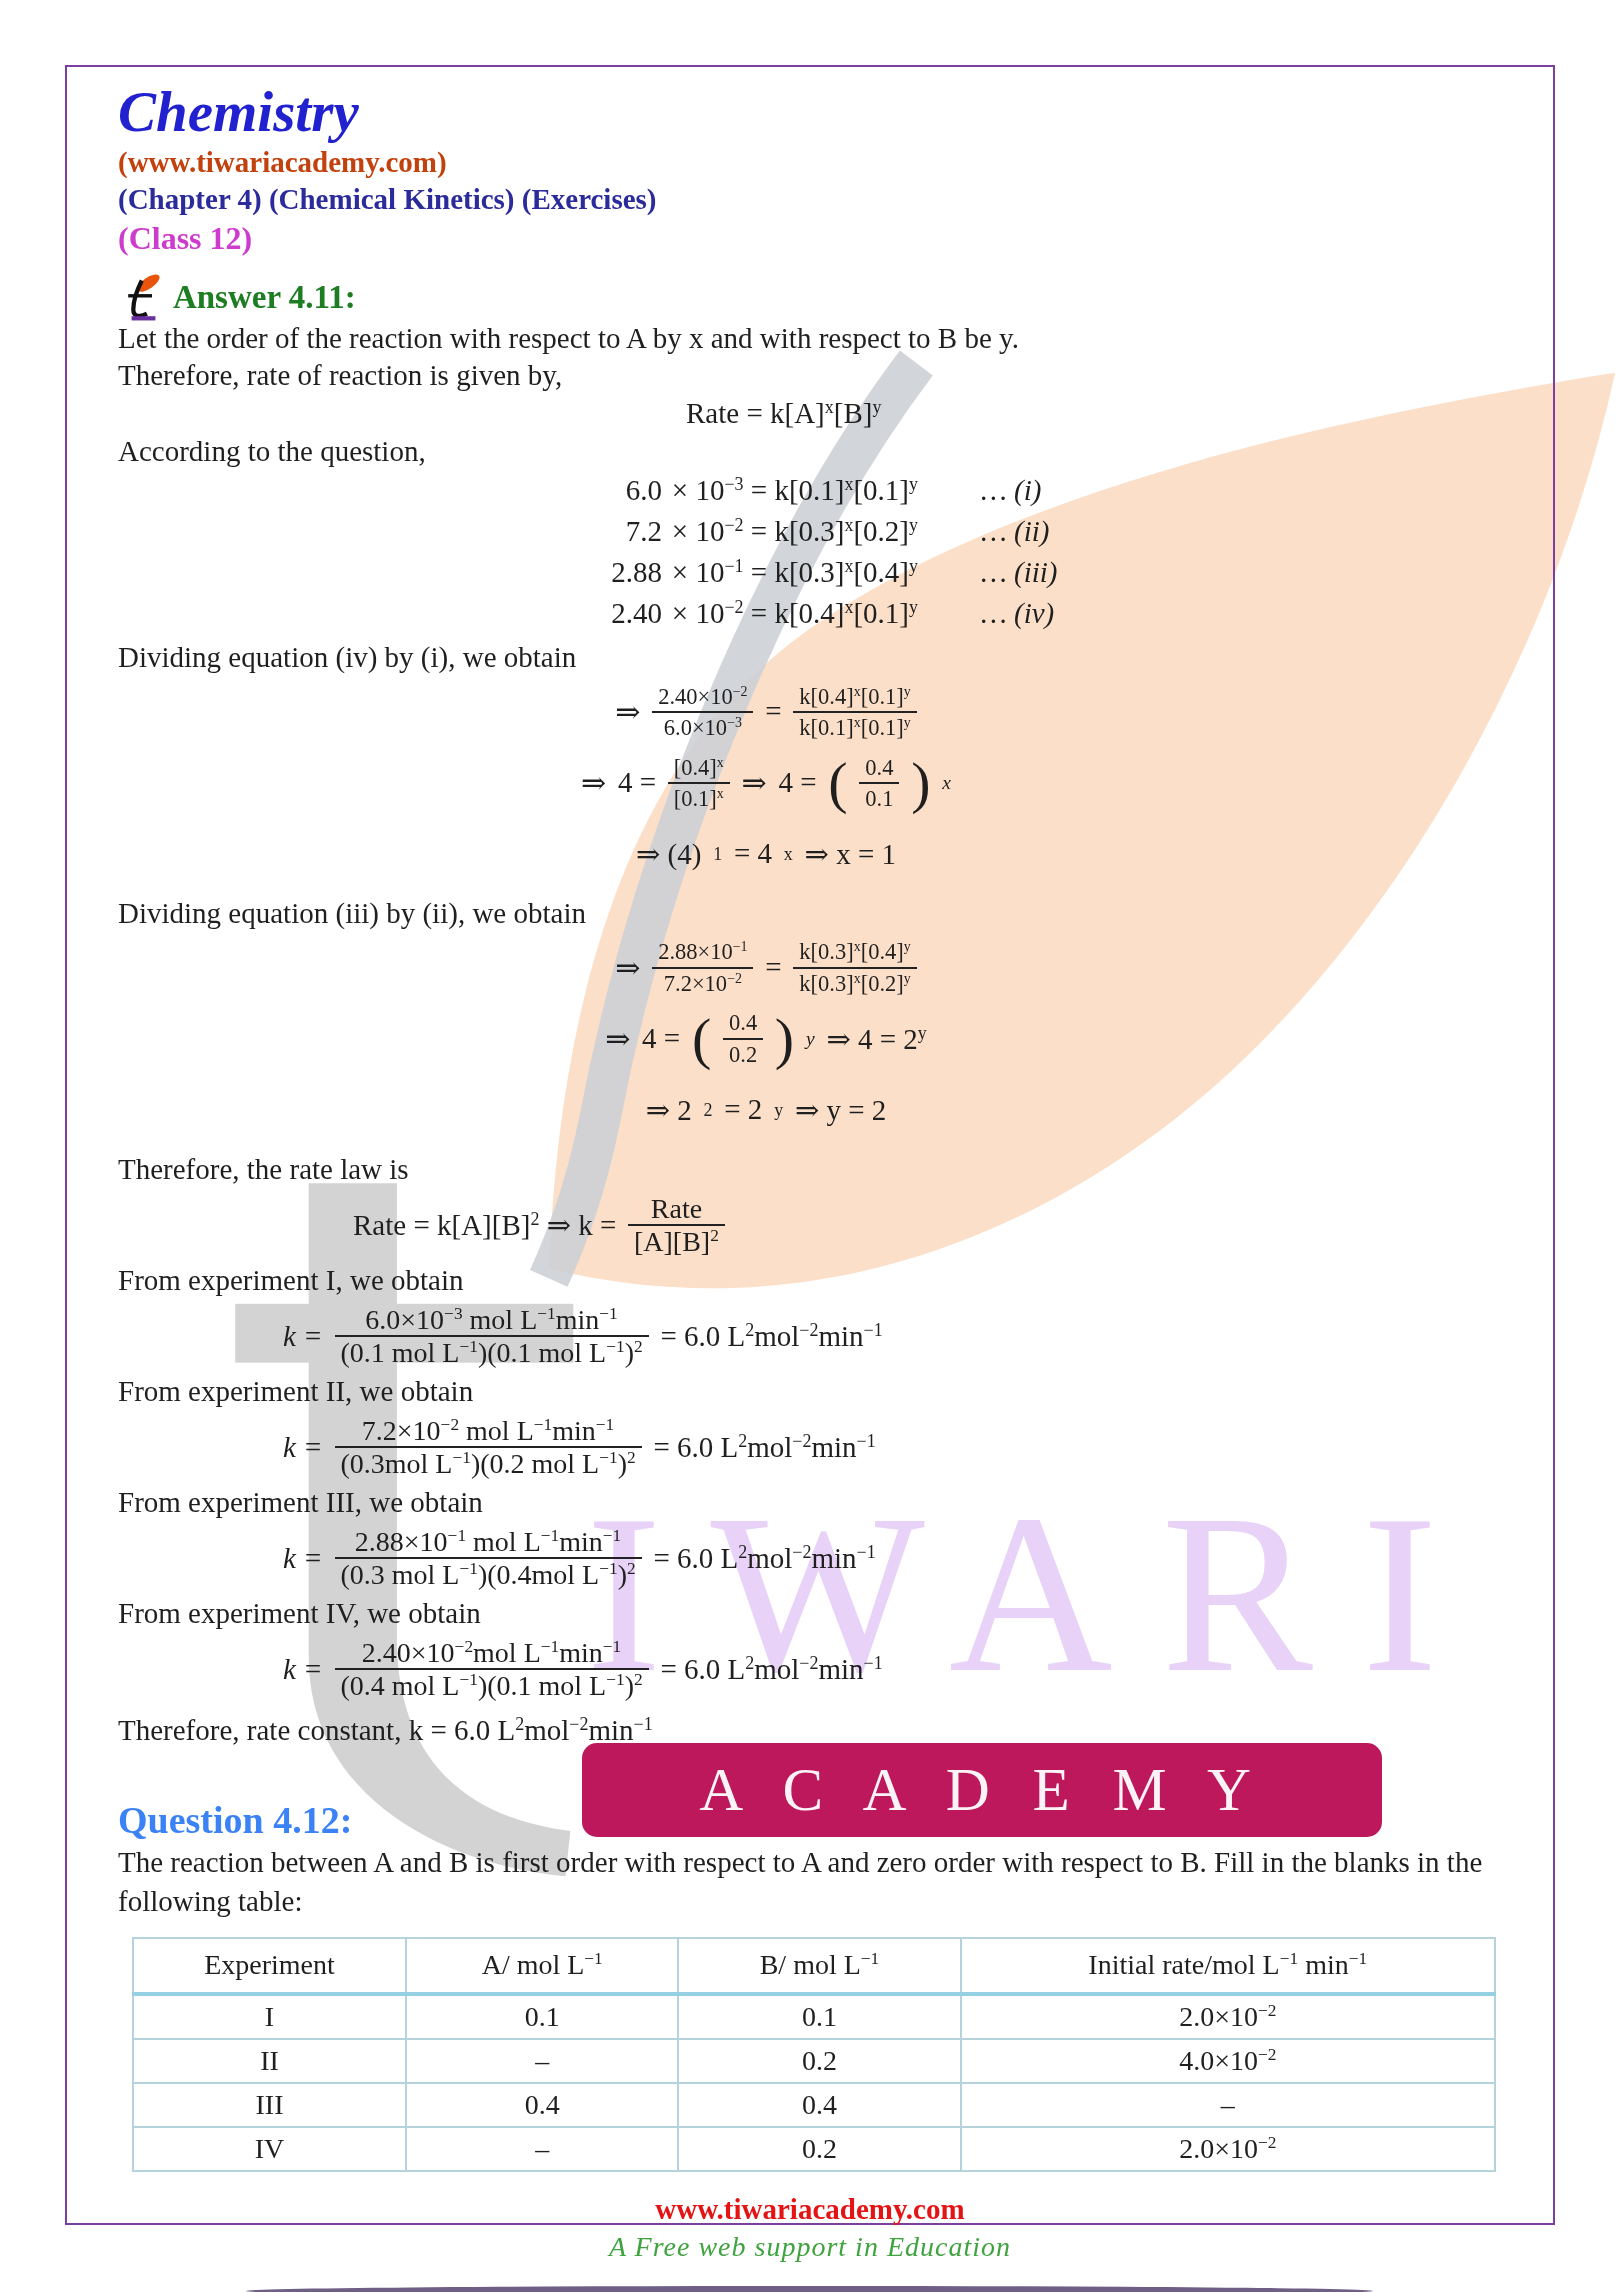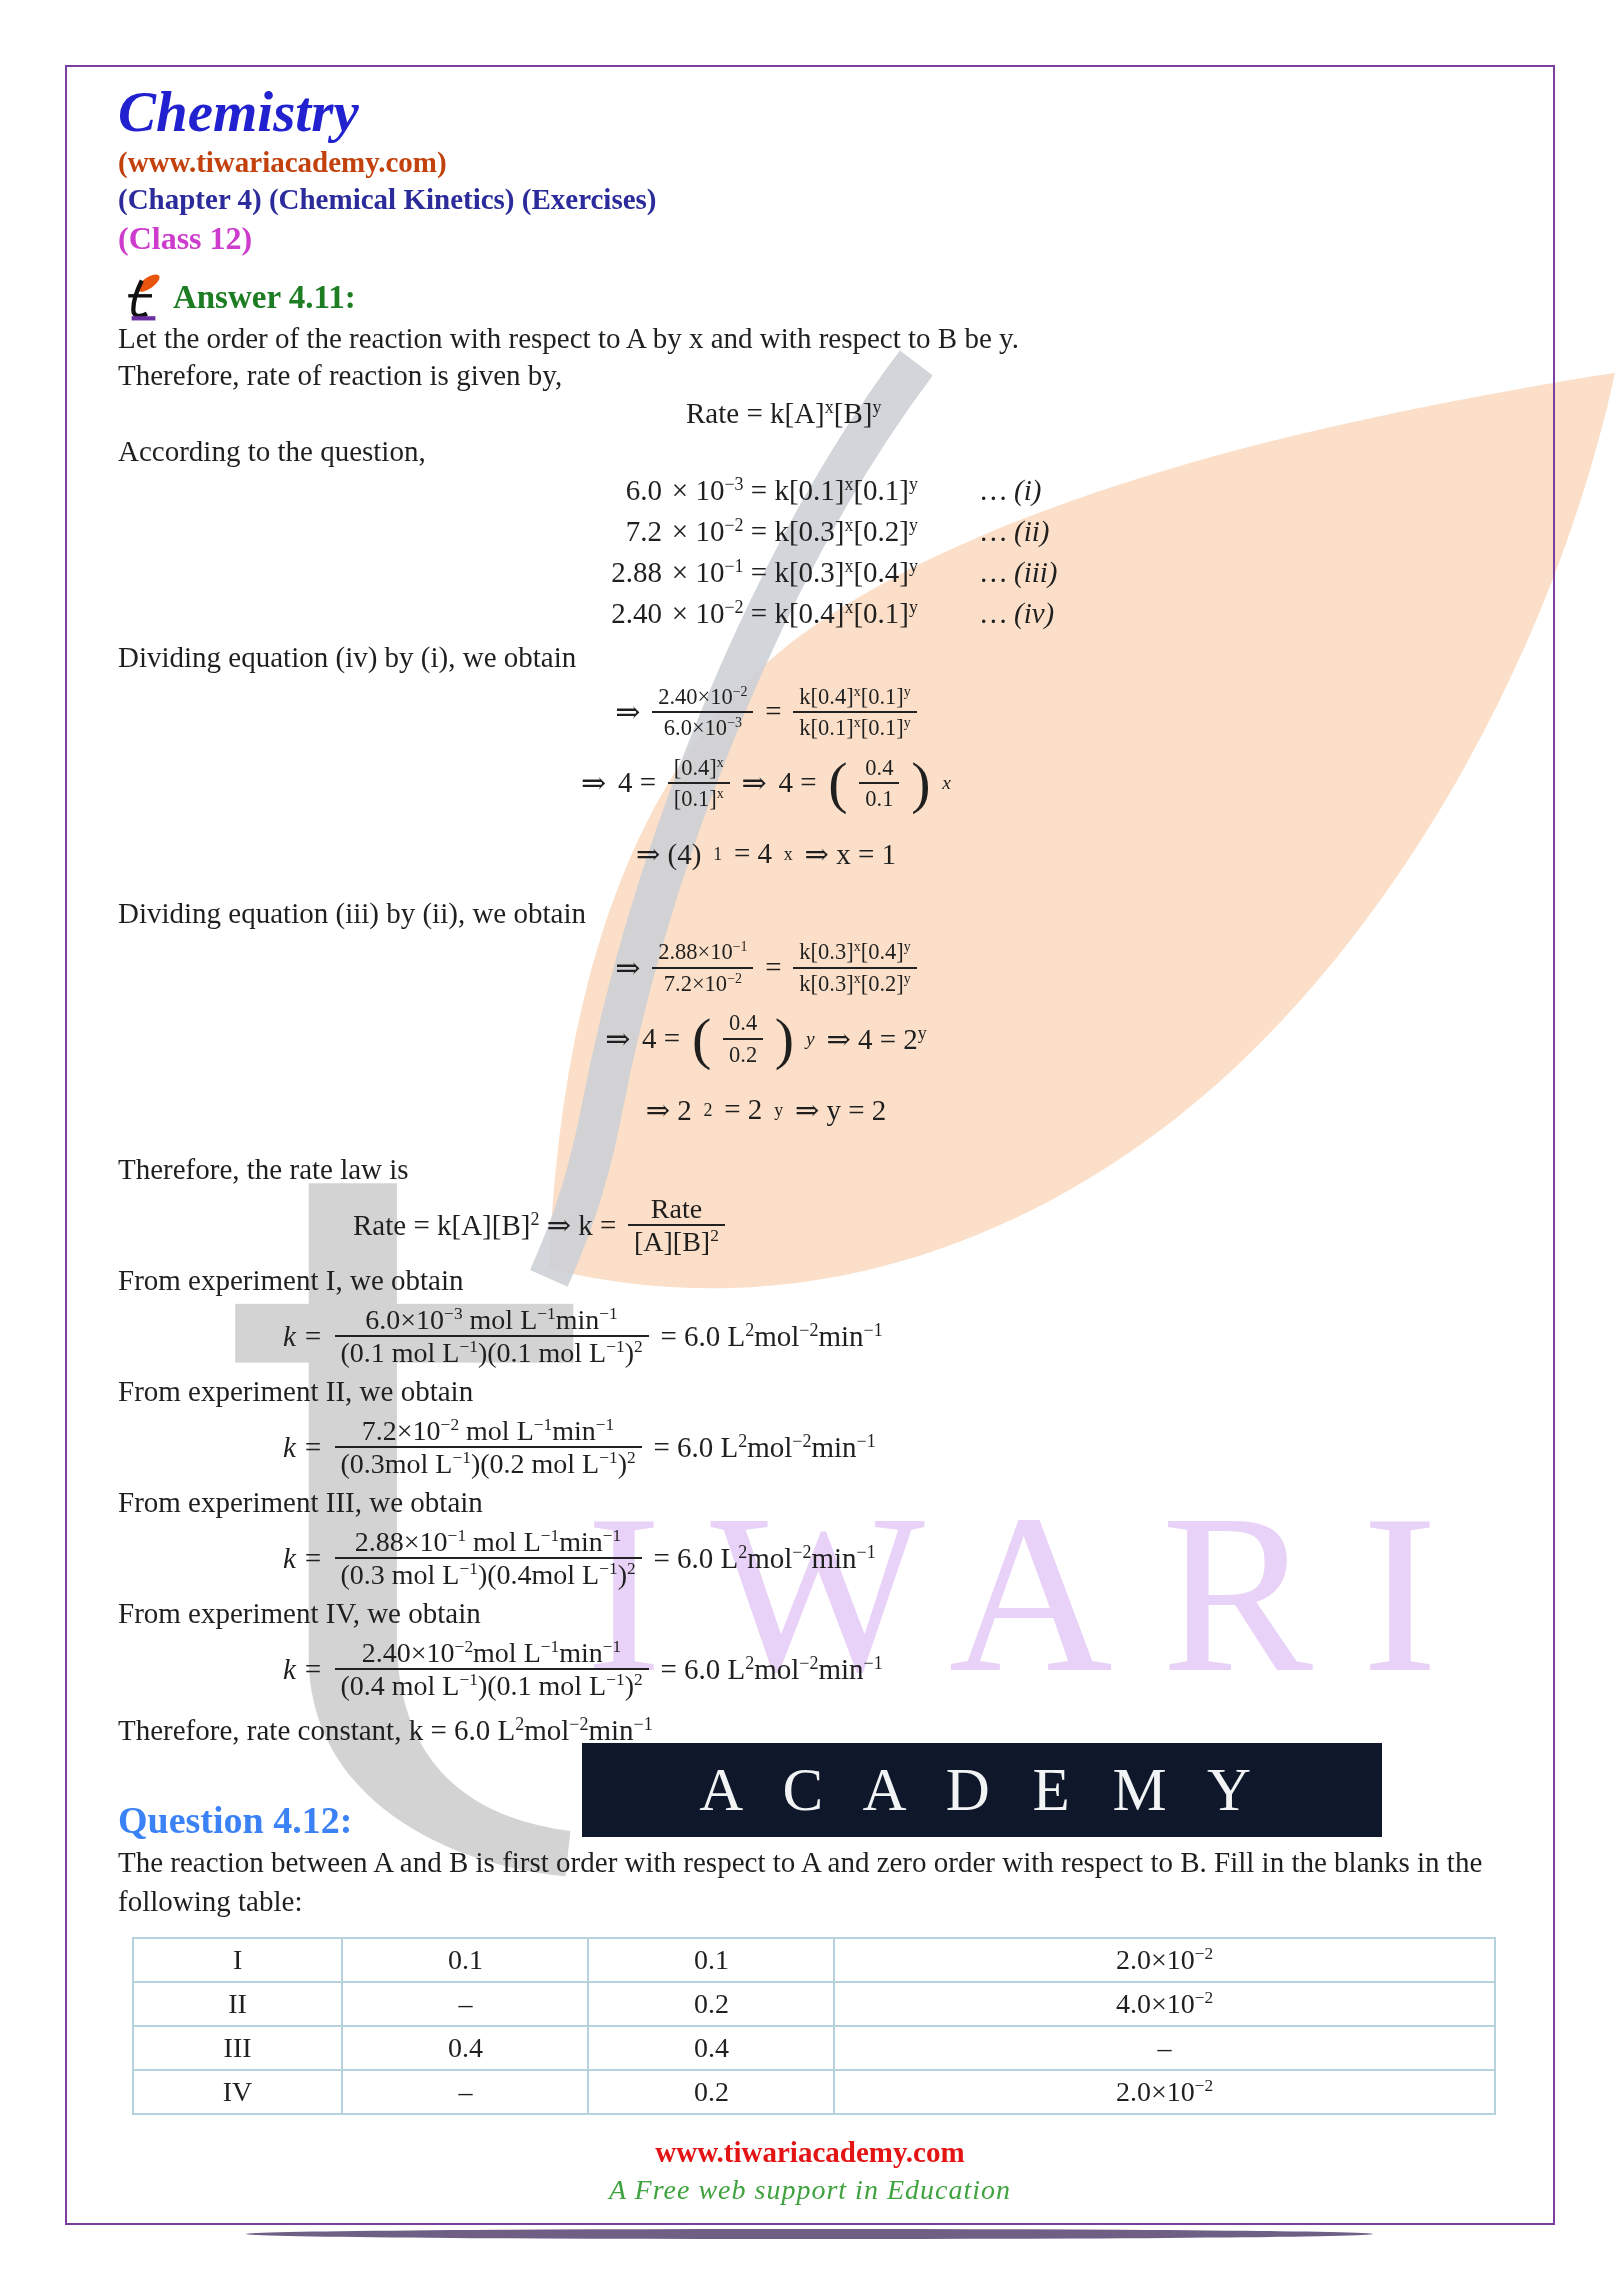--- a/index.html
+++ b/index.html
@@ -3,21 +3,21 @@
 <meta charset="utf-8">
 <style>
   html,body{margin:0;padding:0;background:#ffffff;}
   body{width:1621px;height:2293px;position:relative;overflow:hidden;
        font-family:"Liberation Serif","DejaVu Serif",serif;color:#1f1f1f;}
   .page-border{position:absolute;left:65px;top:65px;width:1486px;height:2156px;
        border:2.9px solid #7b3fa0;background:transparent;}
   .watermark{position:absolute;left:0;top:2px;width:1621px;height:2293px;z-index:0;pointer-events:none;}
   .wm-word{position:absolute;left:586px;top:1478px;font-size:227px;line-height:1;
        color:#e9d2f7;font-family:"Liberation Serif",serif;letter-spacing:49px;font-weight:400;}
-  .wm-band{position:absolute;left:582px;top:1741px;width:800px;height:94px;background:#0f172a;}
+  .wm-band{position:absolute;left:582px;top:1741px;width:800px;height:94px;background:#be185d;border-radius:15px;}
   .wm-band-text{position:absolute;left:0;top:11.8px;width:100%;text-align:center;color:rgba(255,255,255,.95);
        font-size:61px;letter-spacing:13.7px;font-family:"Liberation Serif",serif;}
   .content{position:absolute;left:118px;top:73px;width:1384px;z-index:2;}
   
   .doc-header{text-align:left;}
   .doc-title{font-size:57px;line-height:65px;font-weight:bold;font-style:italic;color:#2121cf;margin-top:5.9px;}
   .doc-site{font-size:29px;line-height:37px;font-weight:bold;color:#c2410c;}
   .doc-chapter{font-size:29px;line-height:37px;font-weight:bold;color:#2b2b9b;}
   .doc-class{font-size:32px;line-height:41px;font-weight:bold;color:#cd3ccd;}
   
@@ -228,20 +228,26 @@
       </span>
     <span>= 6.0 L<sup>2</sup>mol<sup>−2</sup>min<sup>−1</sup></span>
   </div>
   <div class="para mt6">Therefore, rate constant, k = 6.0 L<sup>2</sup>mol<sup>−2</sup>min<sup>−1</sup></div>
 
   <div class="q-heading">Question 4.12:</div>
   <div class="q-text">The reaction between A and B is first order with respect to A and zero order with respect to B. Fill in the blanks in the following table:</div>
 
   <table class="qtable">
     <tbody>
+        <tr>
+      <th class="c0">Experiment</th>
+      <th class="c1">A/ mol L<sup>−1</sup></th>
+      <th class="c2">B/ mol L<sup>−1</sup></th>
+      <th class="c3">Initial rate/mol L<sup>−1</sup> min<sup>−1</sup></th>
+    </tr>
     <tr>
       <td>I</td>
       <td>0.1</td>
       <td>0.1</td>
       <td>2.0×10<sup>−2</sup></td>
     </tr>
     <tr>
       <td>II</td>
       <td>–</td>
       <td>0.2</td>

